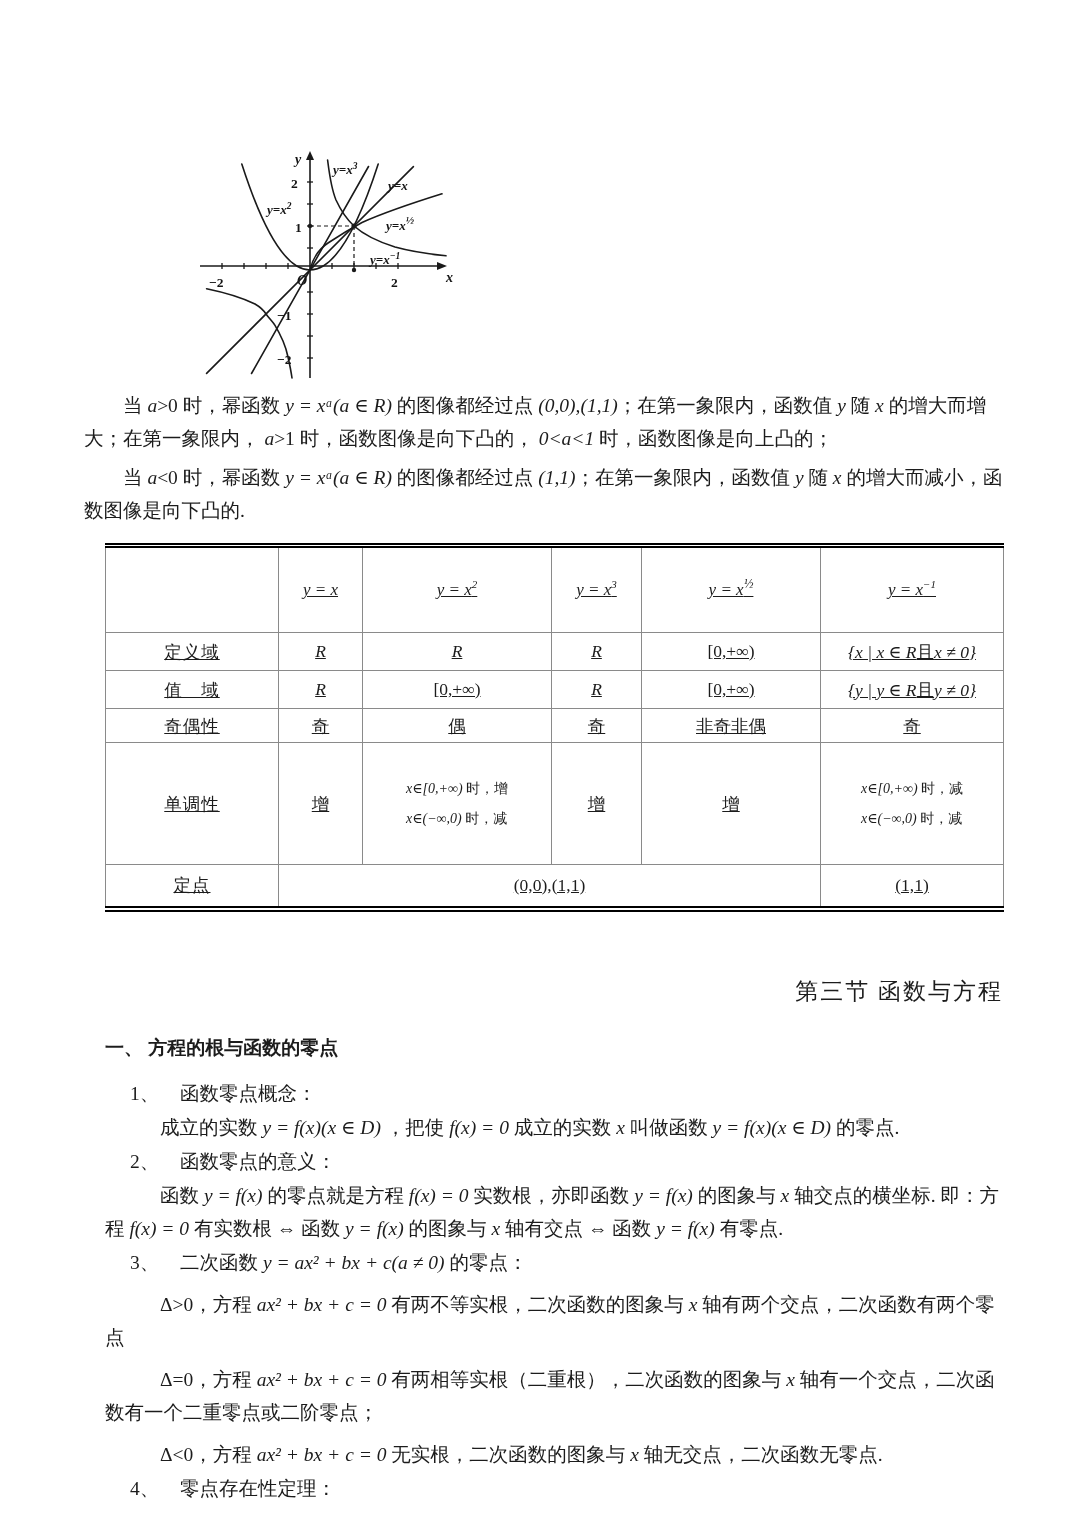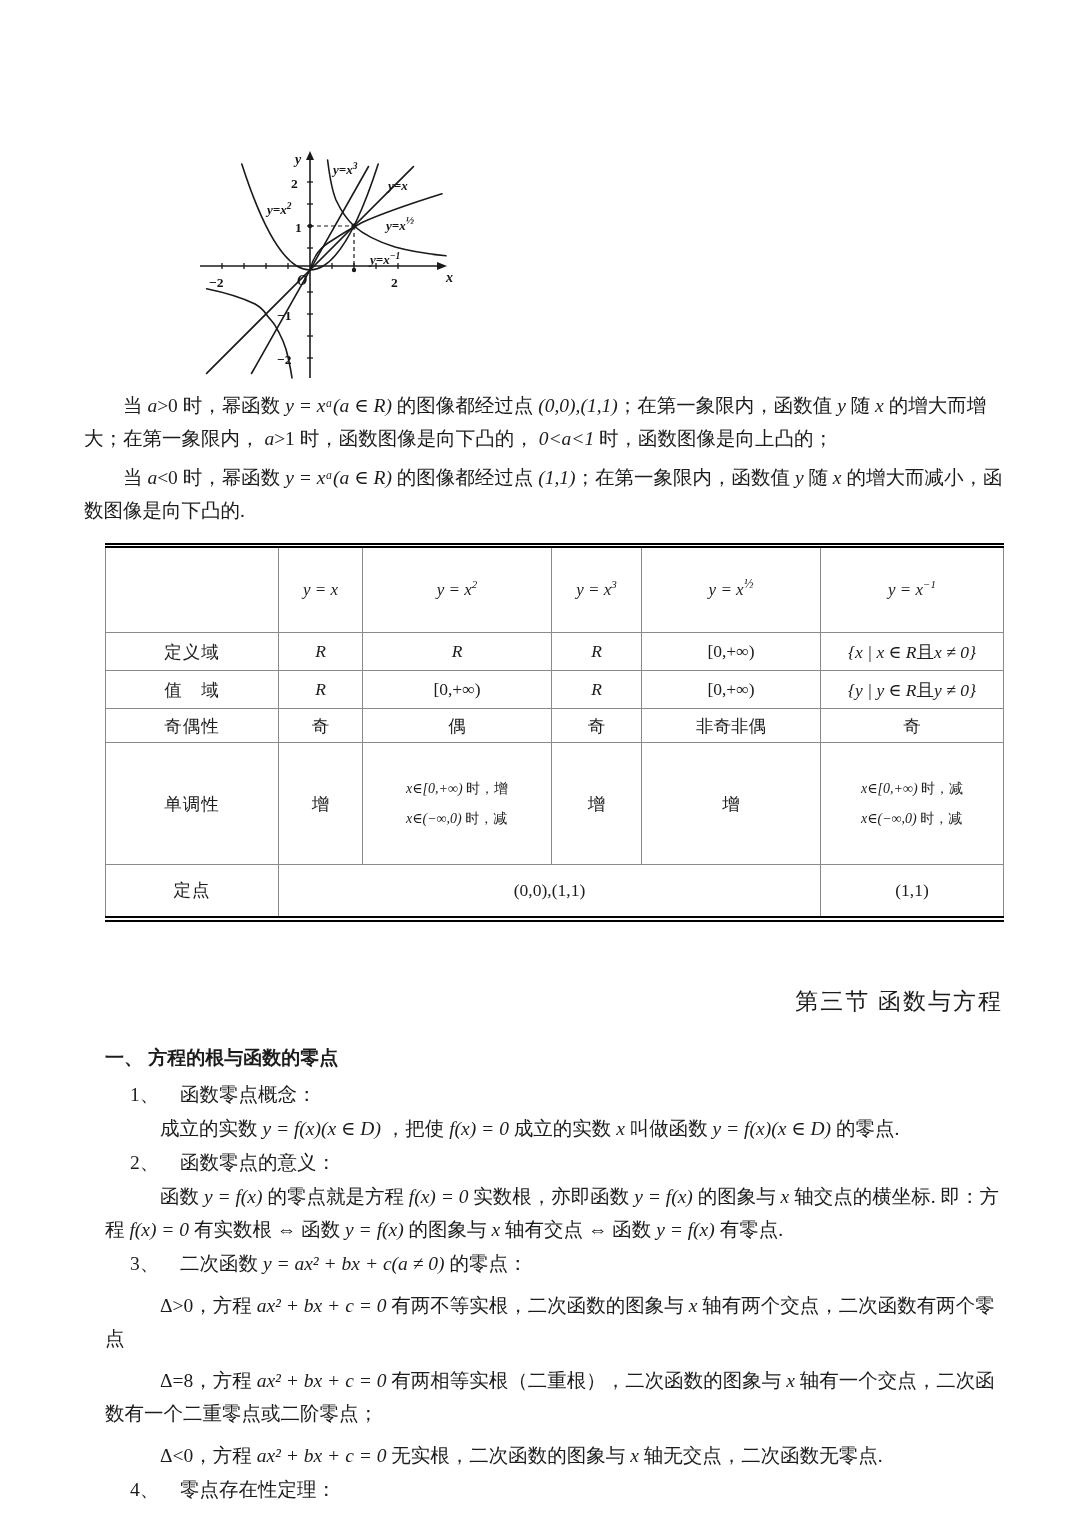--- a/index.html
+++ b/index.html
@@ -20,33 +20,33 @@
   
   .para{margin:6px 70px 0 84px;font-size:19.5px;line-height:33px;text-indent:39px;}
   
   .fn-table{
     border-collapse:collapse;margin:16px 0 0 105px;width:898px;
     border-top:5px double #000;border-bottom:6px double #000;
     table-layout:fixed;
   }
   .fn-table td,.fn-table th{
     border:1.5px solid #8a8a8a;text-align:center;vertical-align:middle;
-    font-weight:normal;padding:2px 4px;font-size:17.5px;
+    font-weight:normal;padding:2px 4px;font-size:17.5px;text-decoration:underline;
   }
   .fn-table .hdr{font-size:17px;font-style:italic;height:80px;}
   .row-label{font-size:17.5px;letter-spacing:1px;}
   .cell-R{font-size:20px;font-style:italic;}
   .cell-set{font-size:17px;}
   .mono-cell .mline{text-align:left;font-size:14px;line-height:30px;white-space:nowrap;}
   .mono-inner{display:inline-block;}
   .sup{font-size:11px;vertical-align:super;line-height:0;}
   
   .sec-title{margin:64px 0 0 105px;width:898px;text-align:right;
     font-size:23px;font-weight:normal;letter-spacing:2px;}
-  .sec-h2{margin:28px 0 7px 105px;font-family:"Liberation Sans","DejaVu Sans",sans-serif;
+  .sec-h2{margin:28px 0 16px 105px;font-family:"Liberation Sans","DejaVu Sans",sans-serif;
     font-weight:bold;font-size:19px;}
   .items{margin:4px 70px 0 105px;width:900px;font-size:19.5px;line-height:33px;}
   .item-head{margin:1px 0 0 25px;}
   .item-head .num{display:inline-block;min-width:50px;}
   .item-body{margin:1px 0 0 0;text-indent:55px;}
   .dseg{margin:9px 0 0 0;text-indent:55px;}
 </style>
 </head>
 <body>
 
@@ -177,21 +177,21 @@
       </td>
       <td>增</td>
       <td>增</td>
       <td class="mono-cell">
         <div class="mono-inner">
           <div class="mline"><span class="math">x∈[0,+∞)</span><span> 时，减</span></div>
           <div class="mline"><span class="math">x∈(−∞,0)</span><span> 时，减</span></div>
         </div>
       </td>
     </tr>
-    <tr style="height:54px">
+    <tr style="height:44px">
       <td class="row-label">定点</td>
       <td colspan="4" class="cell-set">(0,0),(1,1)</td>
       <td class="cell-set">(1,1)</td>
     </tr>
   </tbody>
     </table>
 
   <h1 class="sec-title">第三节 函数与方程</h1>
   <h2 class="sec-h2">一、 方程的根与函数的零点</h2>
 
@@ -203,21 +203,21 @@
 
     <p class="item-head">
       <span class="num">2、</span><span>函数零点的意义：</span>
     </p>
     <p class="item-body"><span>函数 </span><span class="math">y = f(x)</span><span> 的零点就是方程 </span><span class="math">f(x) = 0</span><span> 实数根，亦即函数 </span><span class="math">y = f(x)</span><span> 的图象与 </span><span class="math">x</span><span> 轴交点的横坐标. 即：方程 </span><span class="math">f(x) = 0</span><span> 有实数根 ⇔ 函数 </span><span class="math">y = f(x)</span><span> 的图象与 </span><span class="math">x</span><span> 轴有交点 ⇔ 函数 </span><span class="math">y = f(x)</span><span> 有零点.</span></p>
 
     <p class="item-head">
       <span class="num">3、</span><span><span>二次函数 </span><span class="math">y = ax² + bx + c(a ≠ 0)</span><span> 的零点：</span></span>
     </p>
     <p class="dseg"><span>Δ&gt;0</span><span>，方程 </span><span class="math">ax² + bx + c = 0</span><span> 有两不等实根，二次函数的图象与 </span><span class="math">x</span><span> 轴有两个交点，二次函数有两个零点</span></p>
-    <p class="dseg"><span>Δ=8</span><span>，方程 </span><span class="math">ax² + bx + c = 0</span><span> 有两相等实根（二重根），二次函数的图象与 </span><span class="math">x</span><span> 轴有一个交点，二次函数有一个二重零点或二阶零点；</span></p>
+    <p class="dseg"><span>Δ=0</span><span>，方程 </span><span class="math">ax² + bx + c = 0</span><span> 有两相等实根（二重根），二次函数的图象与 </span><span class="math">x</span><span> 轴有一个交点，二次函数有一个二重零点或二阶零点；</span></p>
     <p class="dseg"><span>Δ&lt;0</span><span>，方程 </span><span class="math">ax² + bx + c = 0</span><span> 无实根，二次函数的图象与 </span><span class="math">x</span><span> 轴无交点，二次函数无零点.</span></p>
 
     <p class="item-head">
       <span class="num">4、</span><span>零点存在性定理：</span>
     </p>
   </div>
 
 </div>
 
 </body></html>

